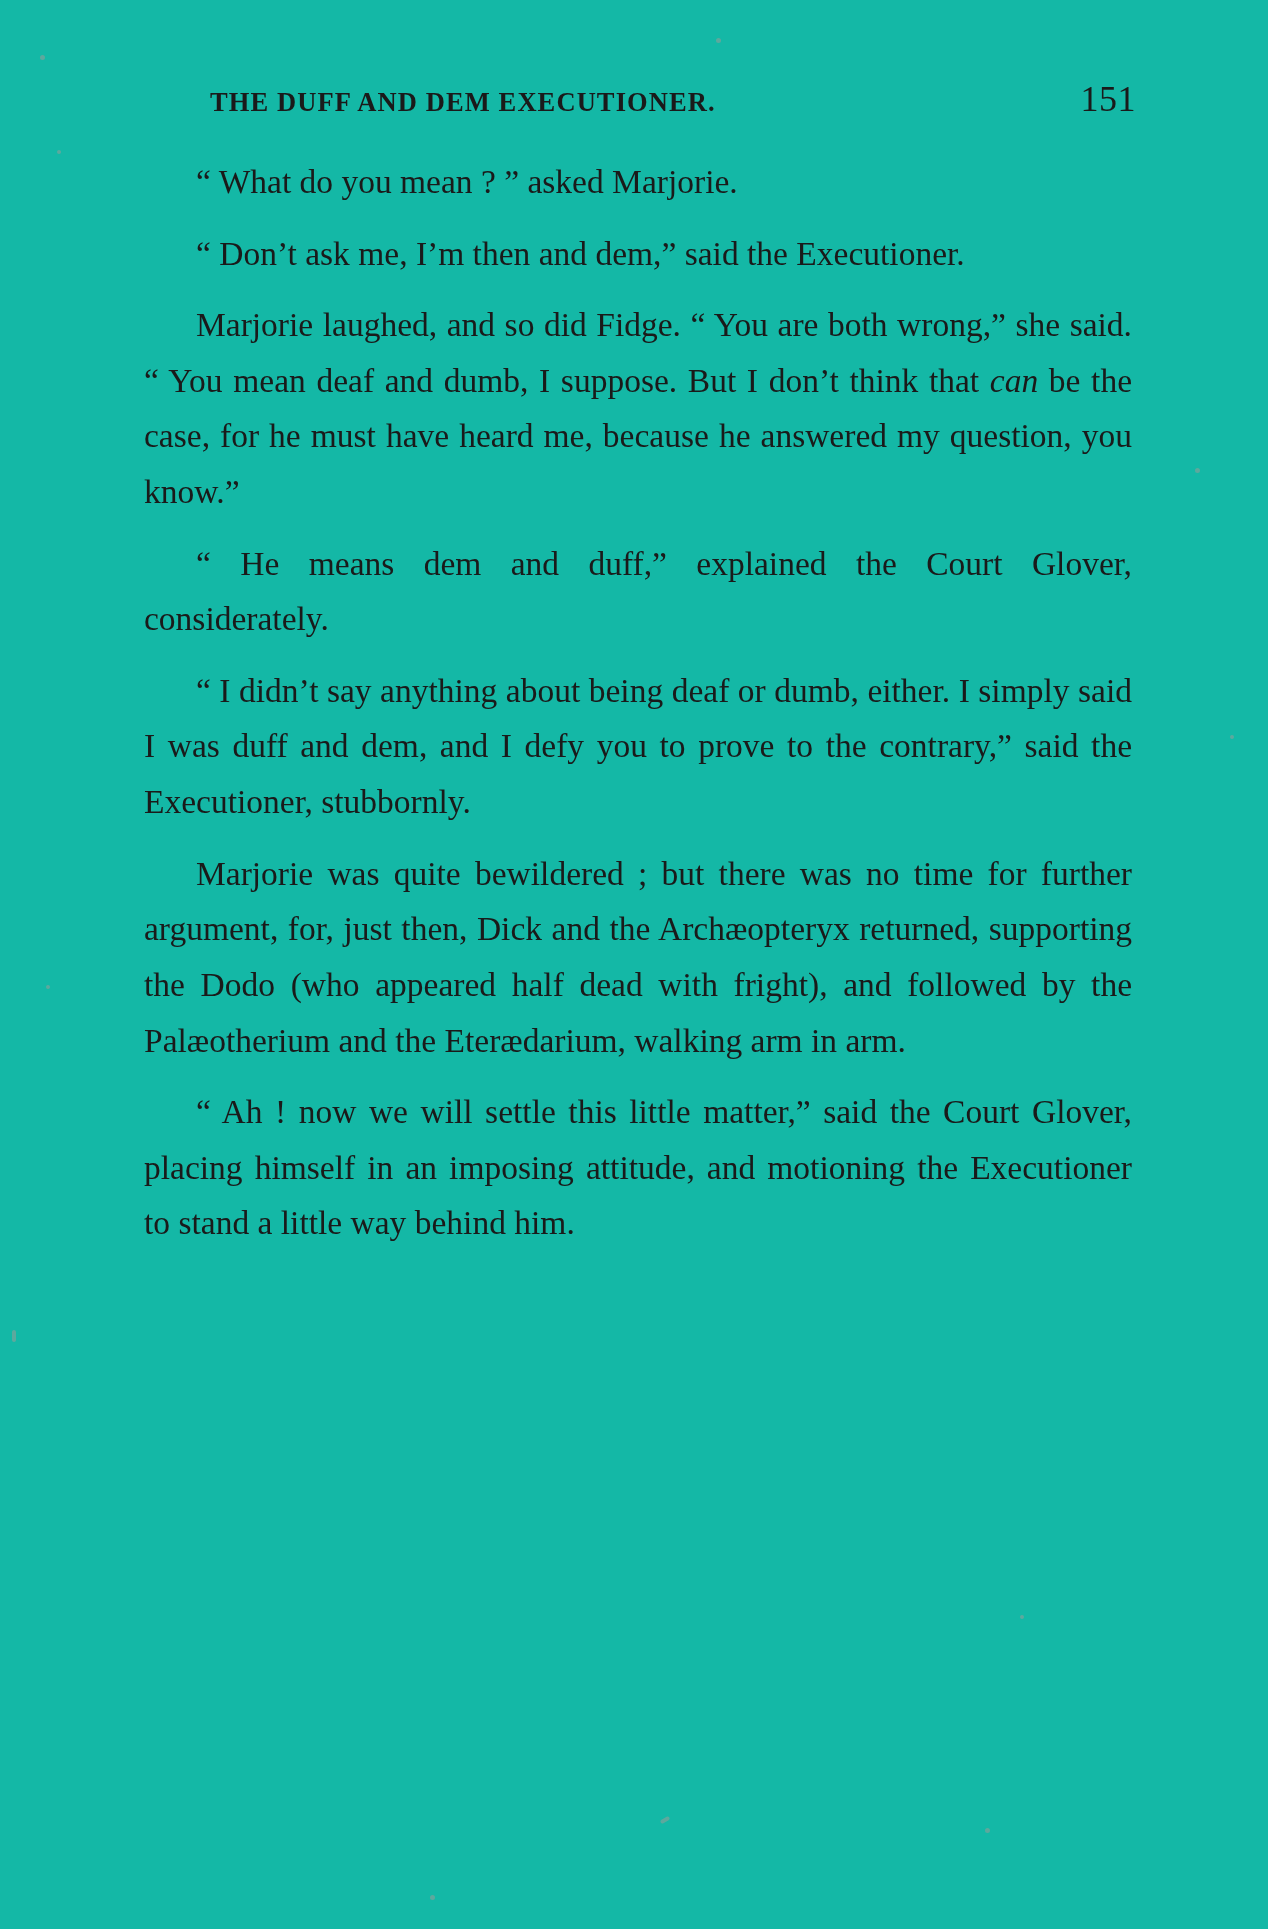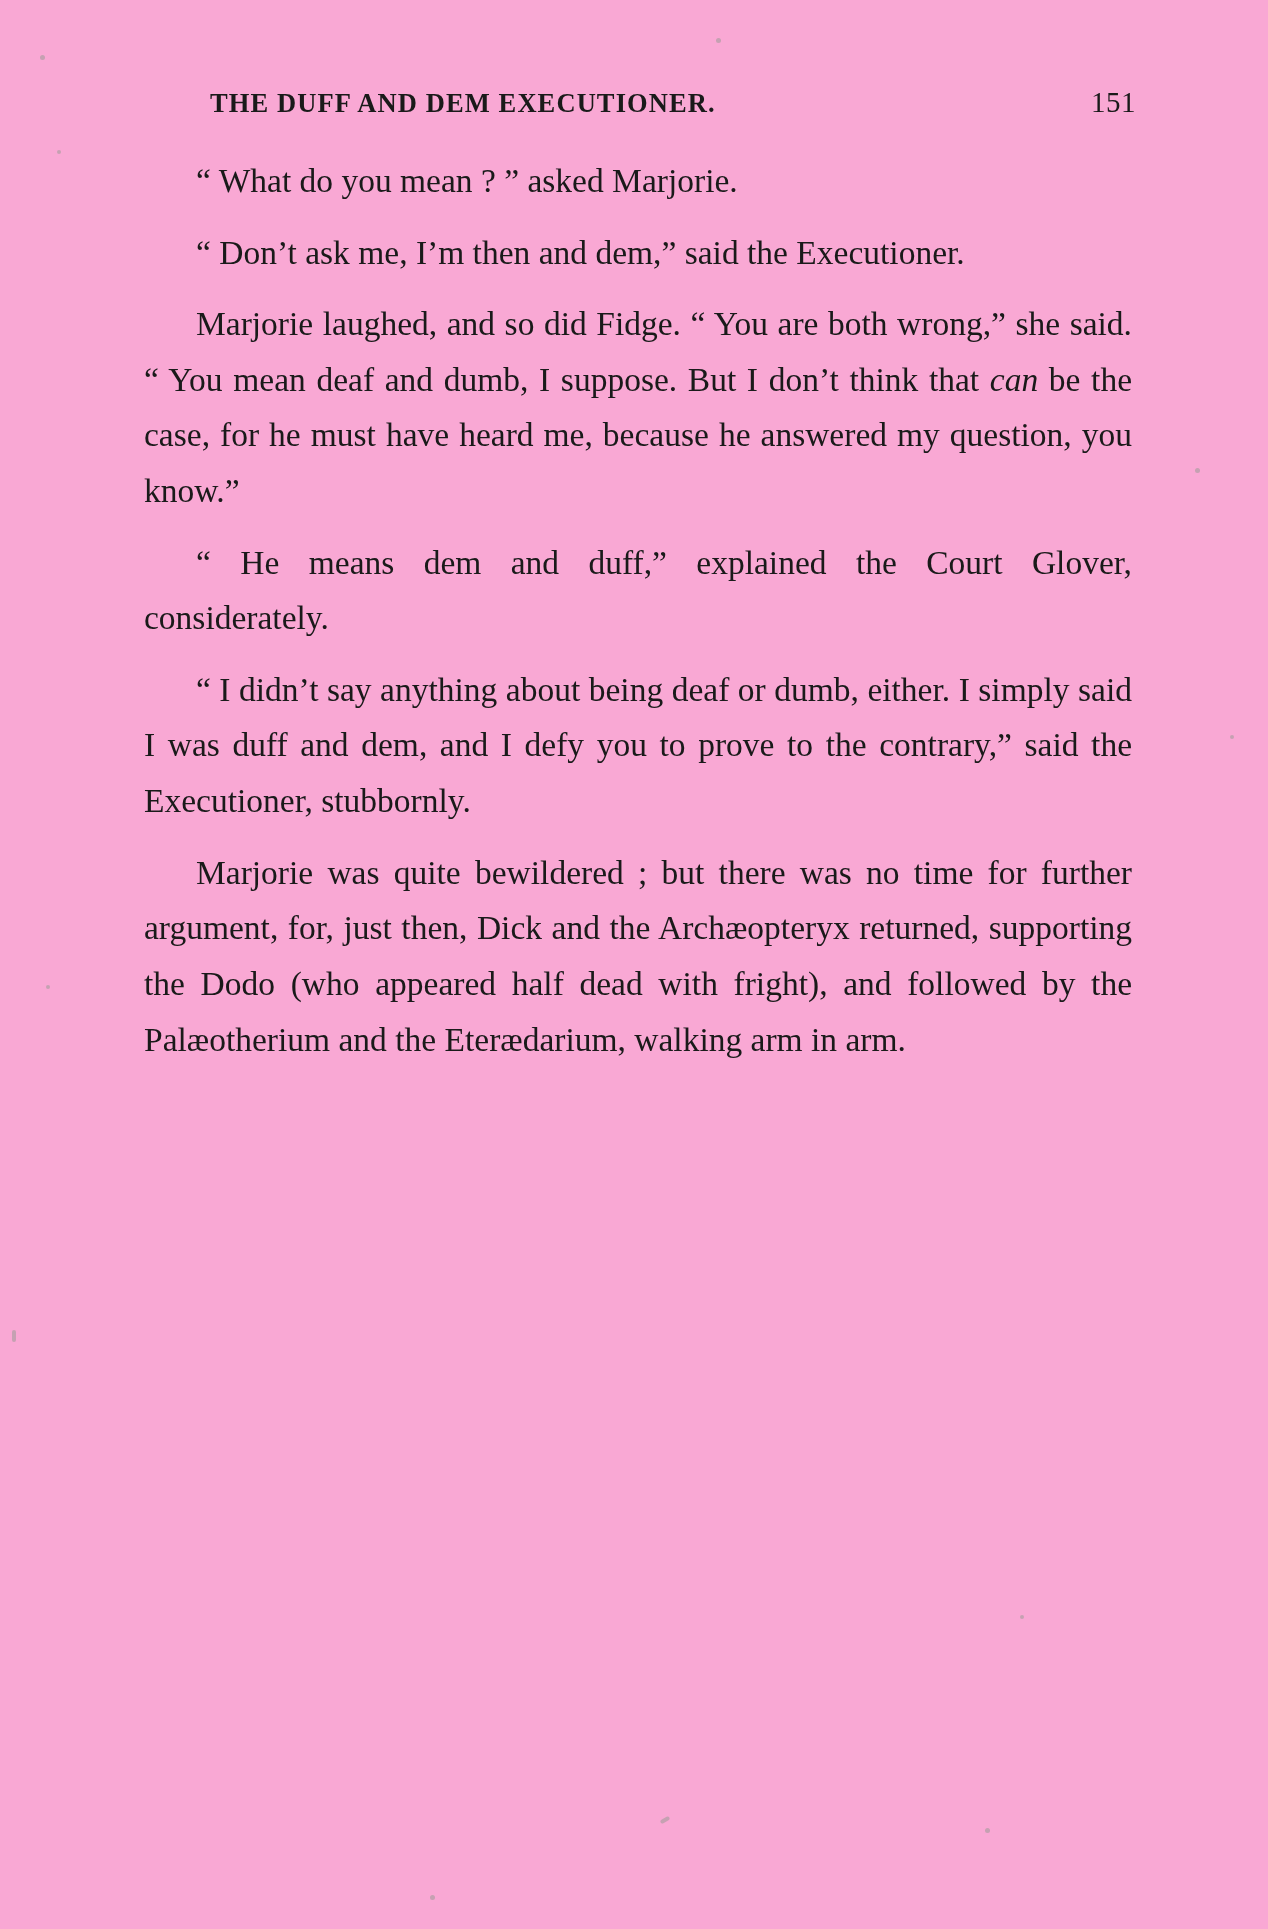--- a/index.html
+++ b/index.html
@@ -14,21 +14,21 @@
     color: #1a1a1a;
     position: relative;
     overflow: hidden;
   }
   .page {
     position: absolute;
     top: 0;
     left: 0;
     width: 1268px;
     height: 1929px;
-    background: #f9a8d4;
+    background: #14b8a6;
   }
   .page-inner {
     position: absolute;
     left: 128px;
     top: 78px;
     width: 1020px;
   }
   .running-head {
     display: flex;
     align-items: baseline;
@@ -36,24 +36,23 @@
     margin-bottom: 34px;
     padding-left: 82px;
   }
   .running-title {
     font-size: 26.5px;
     letter-spacing: 1.1px;
     font-weight: 700;
     white-space: nowrap;
   }
   .folio {
-    font-size: 29px;
+    font-size: 36px;
     letter-spacing: 0.5px;
     padding-right: 12px;
-    margin-top: 8px;
   }
   .body-text p {
     margin: 16px;
     font-size: 33.5px;
     line-height: 1.66;
     text-align: justify;
     text-justify: inter-word;
     text-indent: 52px;
     hyphens: none;
   }
@@ -95,16 +94,17 @@
       <div class="folio">151</div>
     </div>
 
     <div class="body-text">
       <p>“ What do you mean ? ” asked Marjorie.</p>
       <p>“ Don’t ask me, I’m then and dem,” said the Executioner.</p>
       <p><span>Marjorie laughed, and so did Fidge. “ You are both wrong,” she said. “ You mean deaf and dumb, I suppose. But I don’t think that </span><span class="it">can</span><span> be the case, for he must have heard me, because he answered my question, you know.”</span></p>
       <p>“ He means dem and duff,” explained the Court Glover, considerately.</p>
       <p>“ I didn’t say anything about being deaf or dumb, either. I simply said I was duff and dem, and I defy you to prove to the contrary,” said the Executioner, stubbornly.</p>
       <p>Marjorie was quite bewildered ; but there was no time for further argument, for, just then, Dick and the Archæopteryx returned, supporting the Dodo (who appeared half dead with fright), and followed by the Palæotherium and the Eterædarium, walking arm in arm.</p>
+      <p class="last-para">“ Ah ! now we will settle this little matter,” said the Court Glover, placing himself in an imposing attitude, and motioning the Executioner to stand a little way behind him.</p>
     </div>
 
   </div>
 </div>
 
 </body></html>

